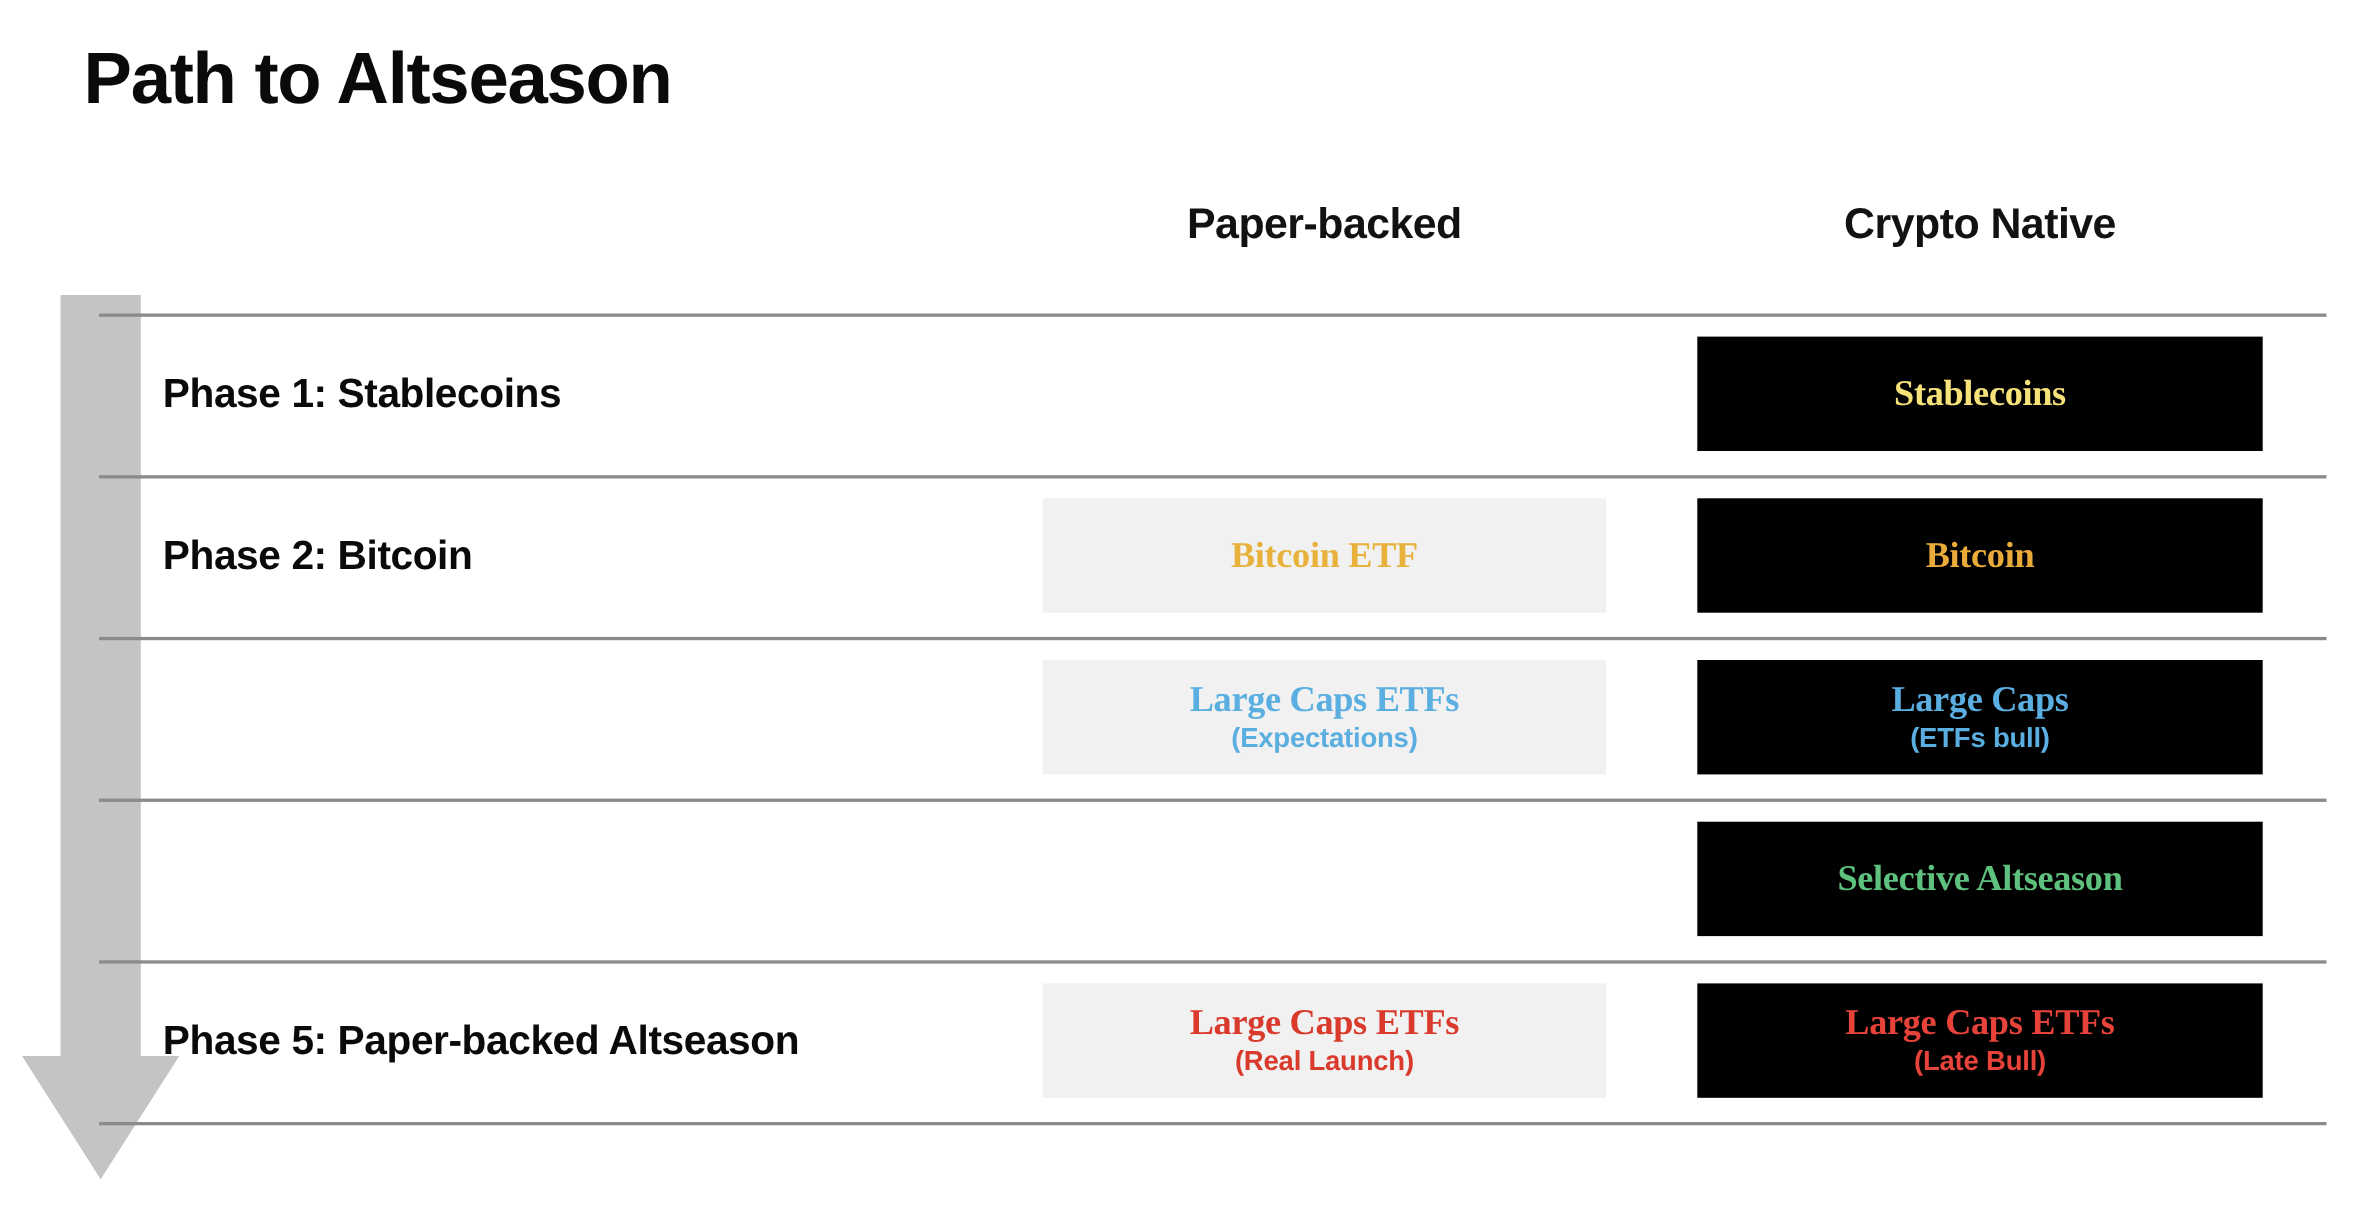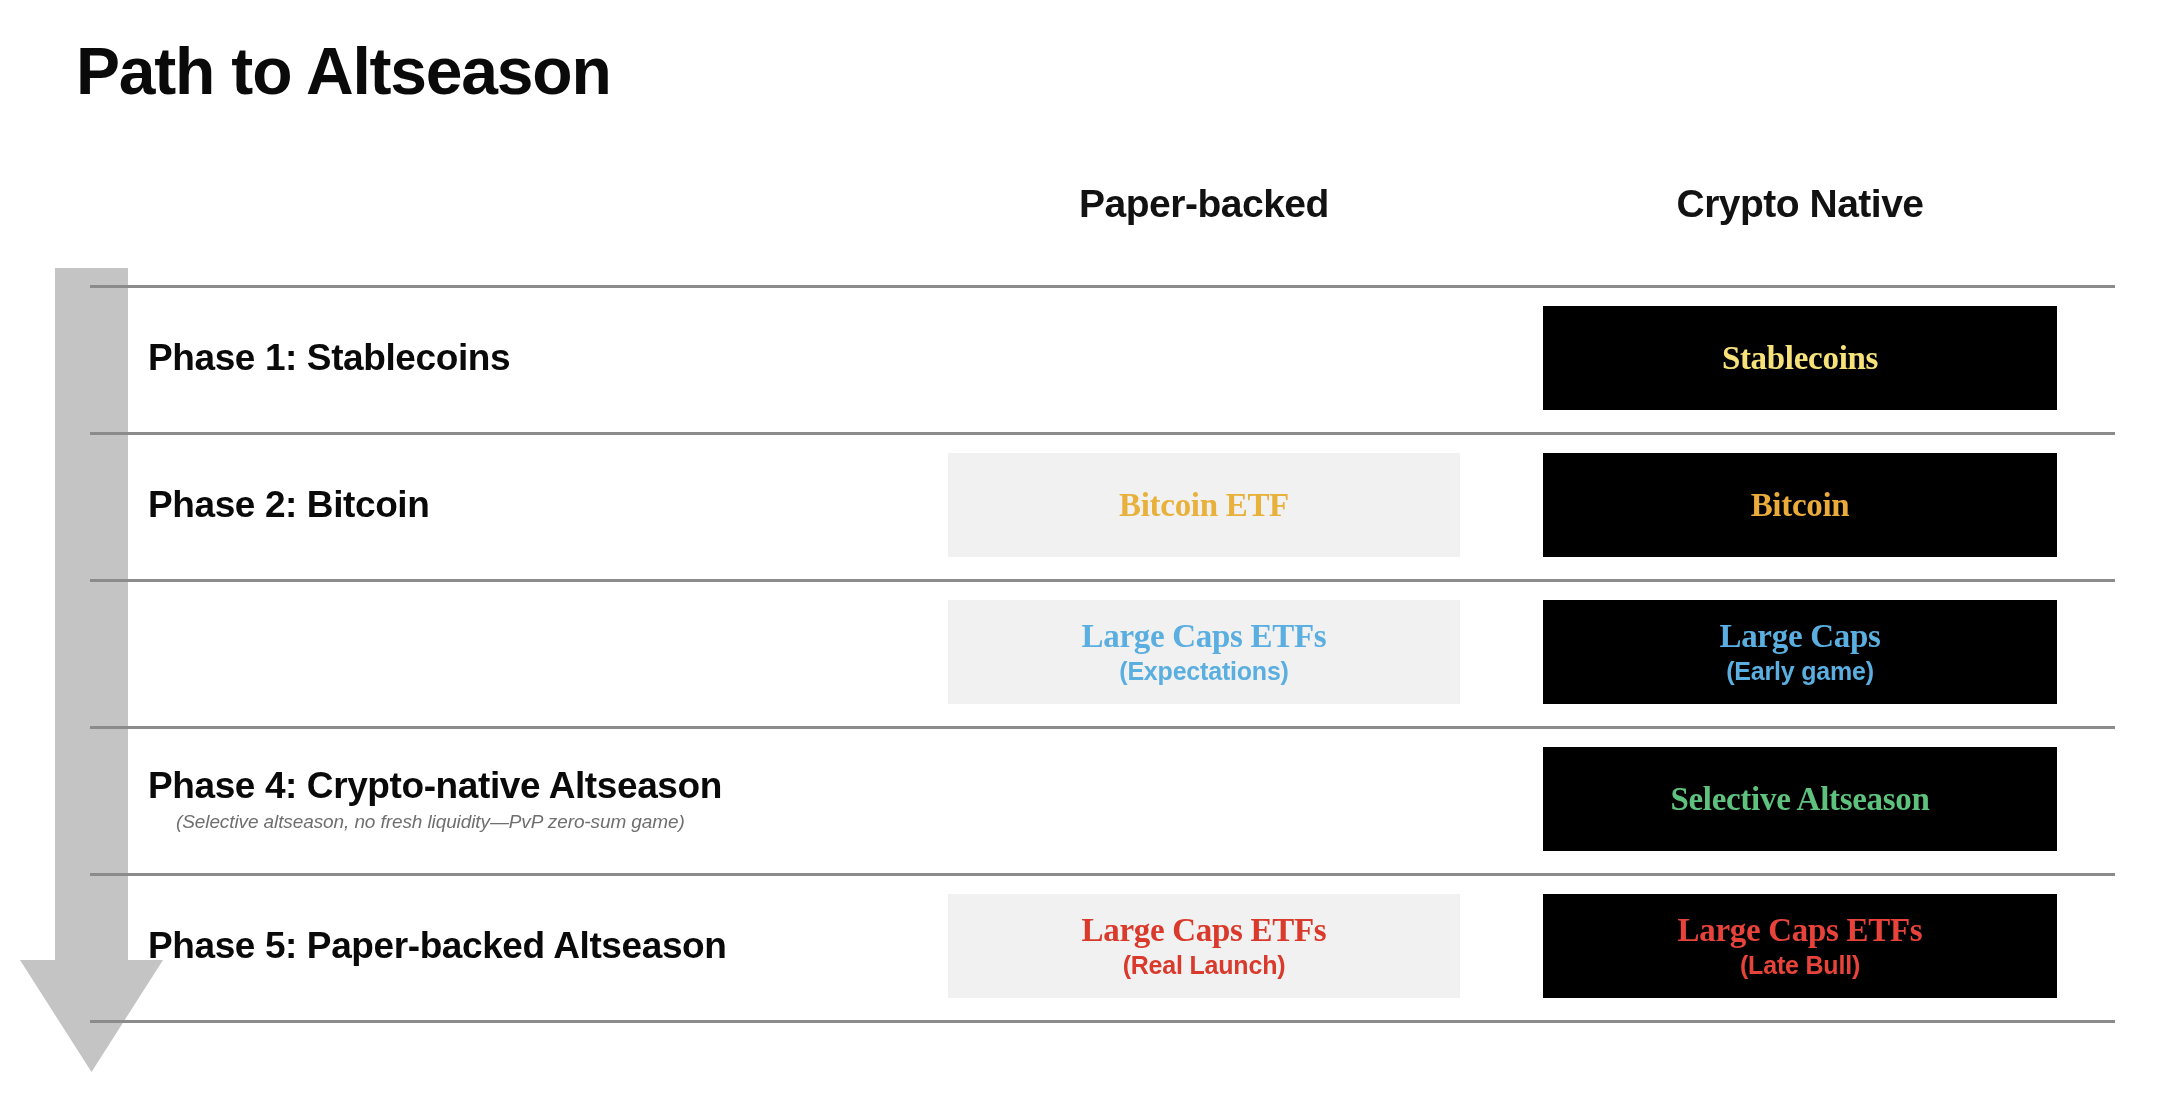--- a/index.html
+++ b/index.html
@@ -198,29 +198,25 @@
         </div>
       </div>
       <div class="row-divider" style="top: 579px; background: rgb(139, 139, 139);"></div>
       <div class="phase-row" style="top: 579px;">
         <div class="cell paper" style="background: rgb(241, 241, 241);">
           <div class="cell-main" style="color: rgb(90, 174, 224);">Large Caps ETFs</div>
           <div class="cell-sub" style="color: rgb(90, 174, 224);">(Expectations)</div>
         </div>
         <div class="cell crypto" style="background: rgb(0, 0, 0);">
           <div class="cell-main" style="color: rgb(90, 174, 224);">Large Caps</div>
-          <div class="cell-sub" style="color: rgb(90, 174, 224);">(Early game)</div>
+          <div class="cell-sub" style="color: rgb(90, 174, 224);">(ETFs bull)</div>
         </div>
       </div>
       <div class="row-divider" style="top: 726px; background: rgb(139, 139, 139);"></div>
       <div class="phase-row" style="top: 726px;">
-        <div class="phase-label-wrap">
-          <div class="phase-label">Phase 4: Crypto-native Altseason</div>
-          <div class="phase-sublabel">(Selective altseason, no fresh liquidity—PvP zero-sum game)</div>
-        </div>
         <div class="cell paper empty"></div>
         <div class="cell crypto" style="background: rgb(0, 0, 0);">
           <div class="cell-main" style="color: rgb(94, 194, 126);">Selective Altseason</div>
         </div>
       </div>
       <div class="row-divider" style="top: 873px; background: rgb(139, 139, 139);"></div>
       <div class="phase-row" style="top: 873px;">
         <div class="phase-label-wrap">
           <div class="phase-label">Phase 5: Paper-backed Altseason</div>
         </div>

